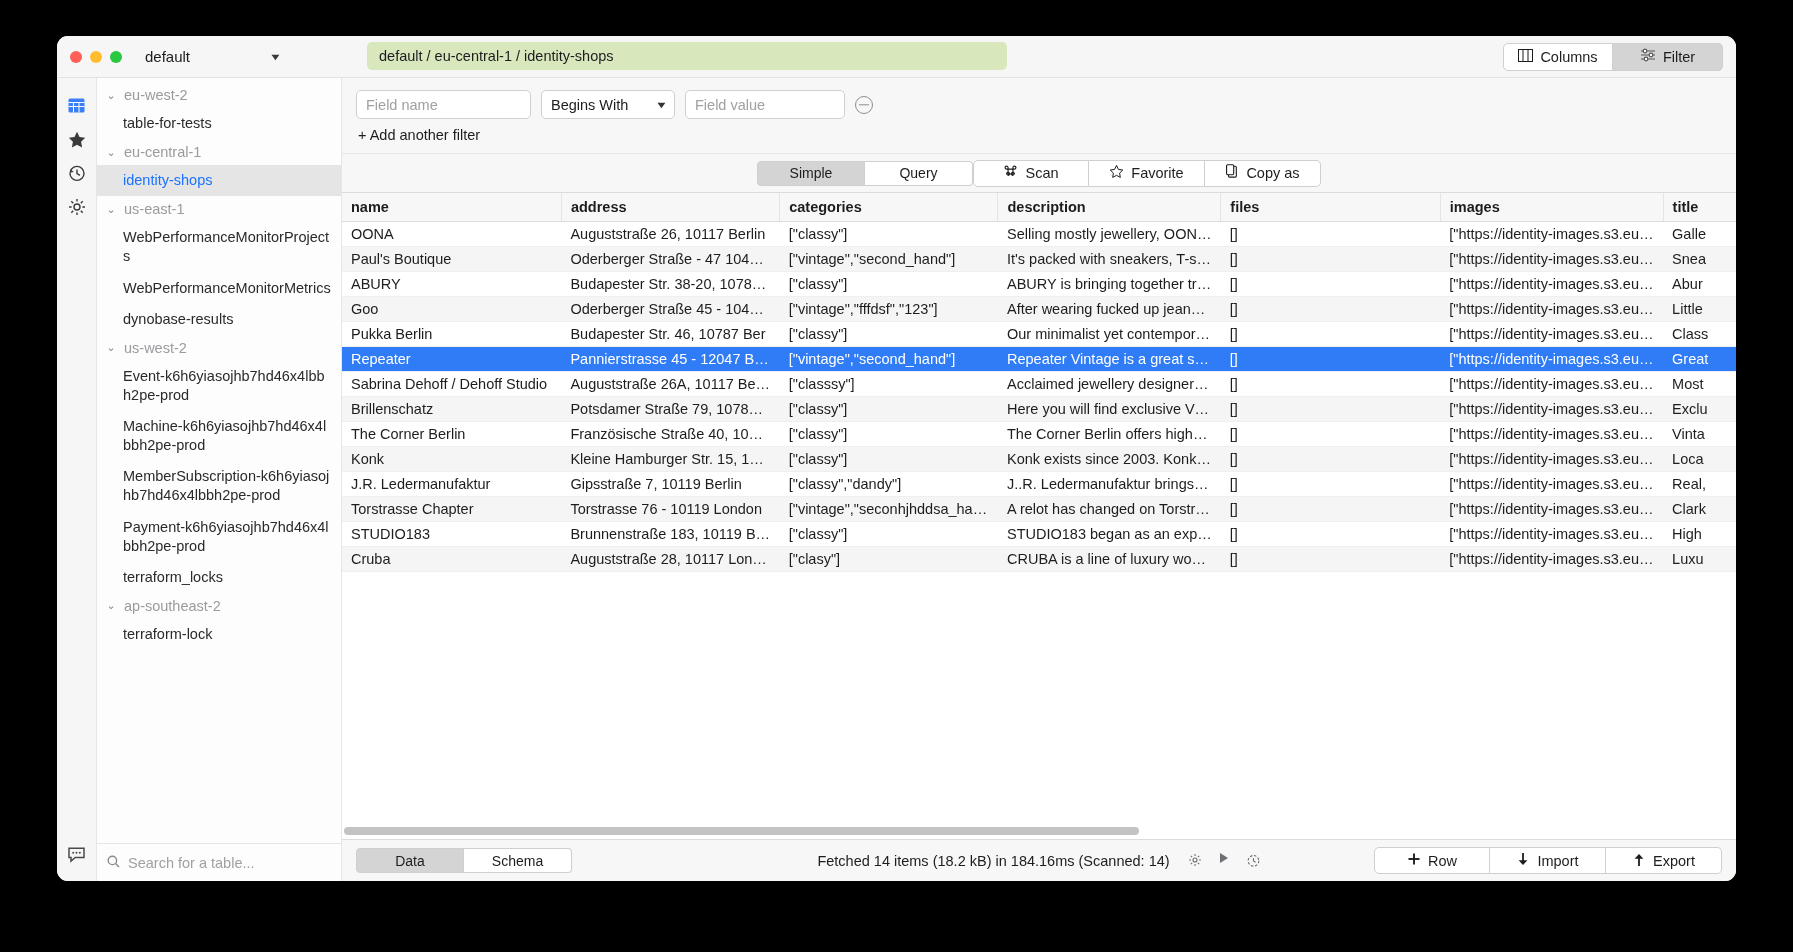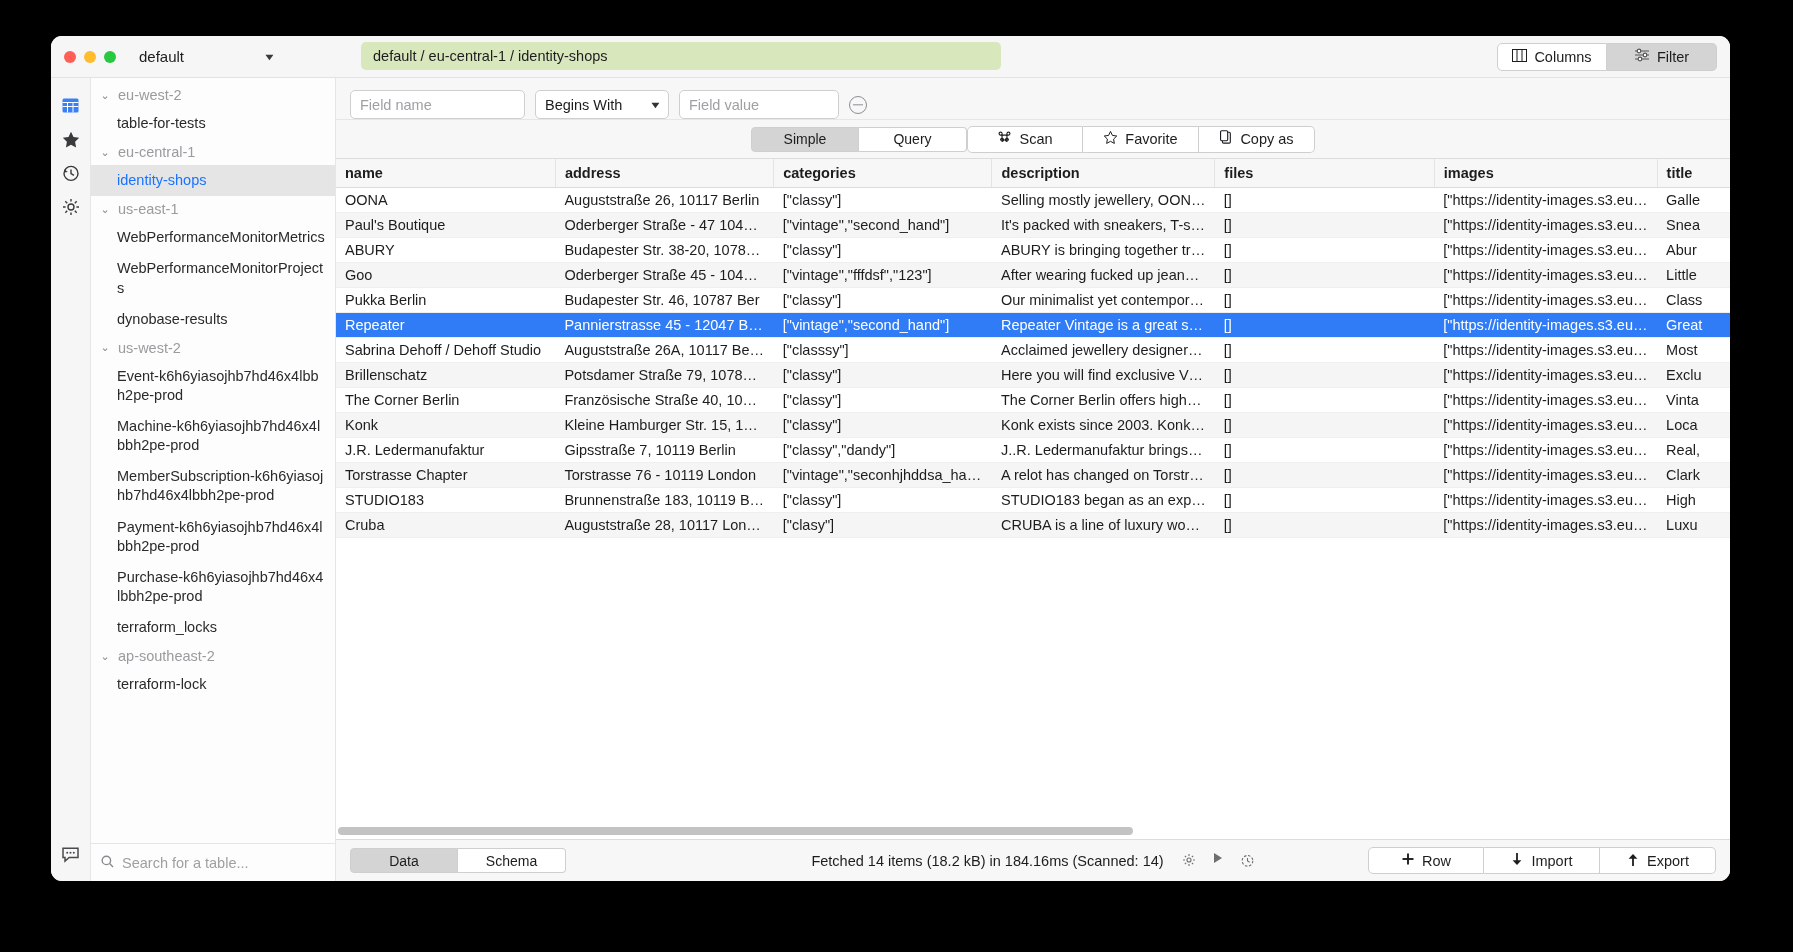--- a/index.html
+++ b/index.html
@@ -5,21 +5,21 @@
   * { box-sizing: border-box; }
   html, body {
     margin: 0; padding: 0;
     width: 1793px; height: 952px;
     background: #000;
     font-family: "Liberation Sans", sans-serif;
     overflow: hidden;
   }
   #window {
     position: absolute;
-    left: 51px; top: 36px;
+    left: 57px; top: 36px;
     width: 1679px; height: 845px;
     background: #ffffff;
     border-radius: 11px;
     overflow: hidden;
     box-shadow: 0 14px 50px rgba(0,0,0,0.55);
     display: flex;
     flex-direction: column;
   }
 
   
@@ -473,32 +473,31 @@
           <div class="tablerow">table-for-tests</div>
           <div class="region">
             <span class="chev">⌄</span>
             <span>eu-central-1</span>
           </div>
           <div class="tablerow selected">identity-shops</div>
           <div class="region">
             <span class="chev">⌄</span>
             <span>us-east-1</span>
           </div>
+          <div class="tablerow">WebPerformanceMonitorProjects</div>
           <div class="tablerow">WebPerformanceMonitorMetrics</div>
-          <div class="tablerow">WebPerformanceMonitorProjects</div>
           <div class="tablerow">dynobase-results</div>
           <div class="region">
             <span class="chev">⌄</span>
             <span>us-west-2</span>
           </div>
           <div class="tablerow">Event-k6h6yiasojhb7hd46x4lbbh2pe-prod</div>
           <div class="tablerow">Machine-k6h6yiasojhb7hd46x4lbbh2pe-prod</div>
           <div class="tablerow">MemberSubscription-k6h6yiasojhb7hd46x4lbbh2pe-prod</div>
           <div class="tablerow">Payment-k6h6yiasojhb7hd46x4lbbh2pe-prod</div>
-          <div class="tablerow">Purchase-k6h6yiasojhb7hd46x4lbbh2pe-prod</div>
           <div class="tablerow">terraform_locks</div>
           <div class="region">
             <span class="chev">⌄</span>
             <span>ap-southeast-2</span>
           </div>
           <div class="tablerow">terraform-lock</div>
         </div>
       <div id="sidebar-search">
         <span>
           <svg width="13" height="13" viewBox="0 0 13 13">
@@ -515,20 +514,21 @@
       <div id="filterzone">
         <div class="filter-row">
           <div class="inp" id="field-name">Field name</div>
           <div id="operator">
             <span>Begins With</span>
             <span class="caret">▼</span>
           </div>
           <div class="inp" id="field-value">Field value</div>
           <div id="remove-filter"></div>
         </div>
+        <div id="add-filter">+ Add another filter</div>
       </div>
 
       <div id="modebar">
         <div class="seg2" id="mode-tabs">
             <div class="b active">Simple</div>
             <div class="b">Query</div>
           </div>
         <div class="act-group" id="scan-actions">
             <div class="act">
               <span><svg width="15" height="15" viewBox="0 0 16 16">

